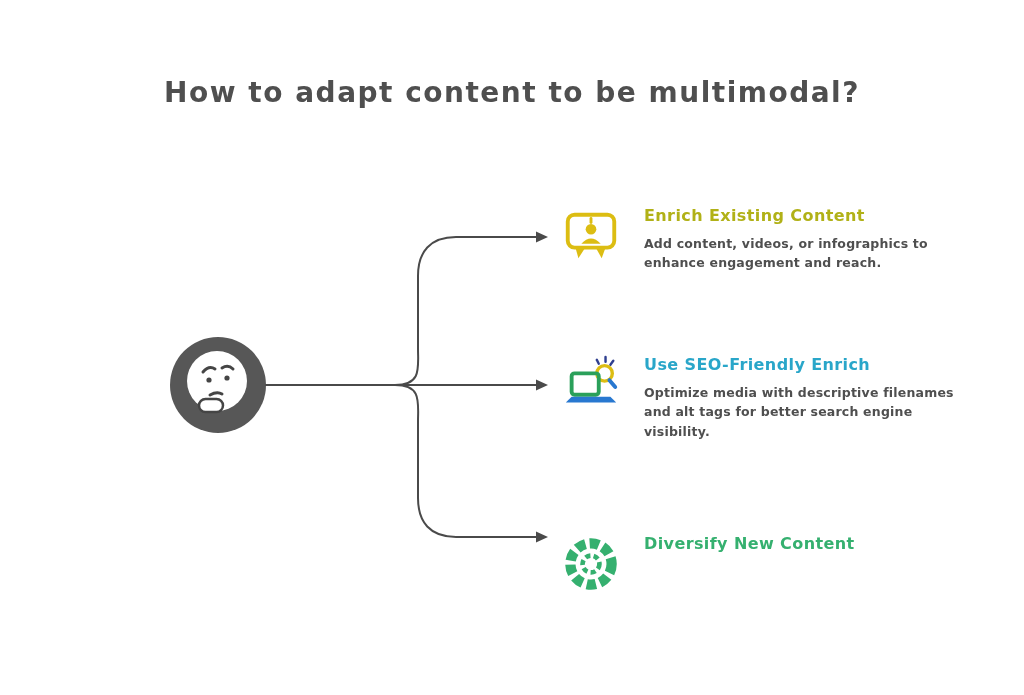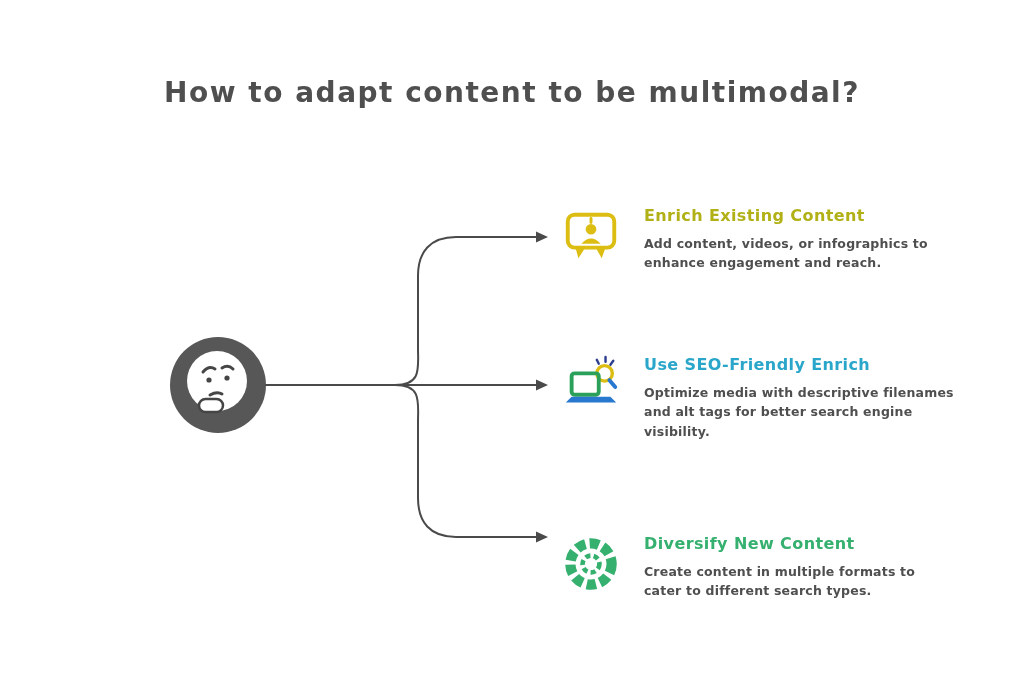--- a/index.html
+++ b/index.html
@@ -134,17 +134,16 @@
 
   <div class="item item-3">
     <div class="icon-box">
       <svg width="60" height="60" viewBox="0 0 64 64">
         <circle cx="32" cy="32" r="22" fill="none" stroke="#35b06f" stroke-width="11" stroke-dasharray="10 4.5"></circle>
         <circle cx="32" cy="32" r="9" fill="none" stroke="#35b06f" stroke-width="5" stroke-dasharray="5.5 3.5"></circle>
       </svg>
     </div>
     <div class="text-block">
       <div class="heading">Diversify New Content</div>
-      <div class="body-text">Create content in multiple formats to cater to different search types.</div>
     </div>
   </div>
 
 </div>
 
 </body></html>

